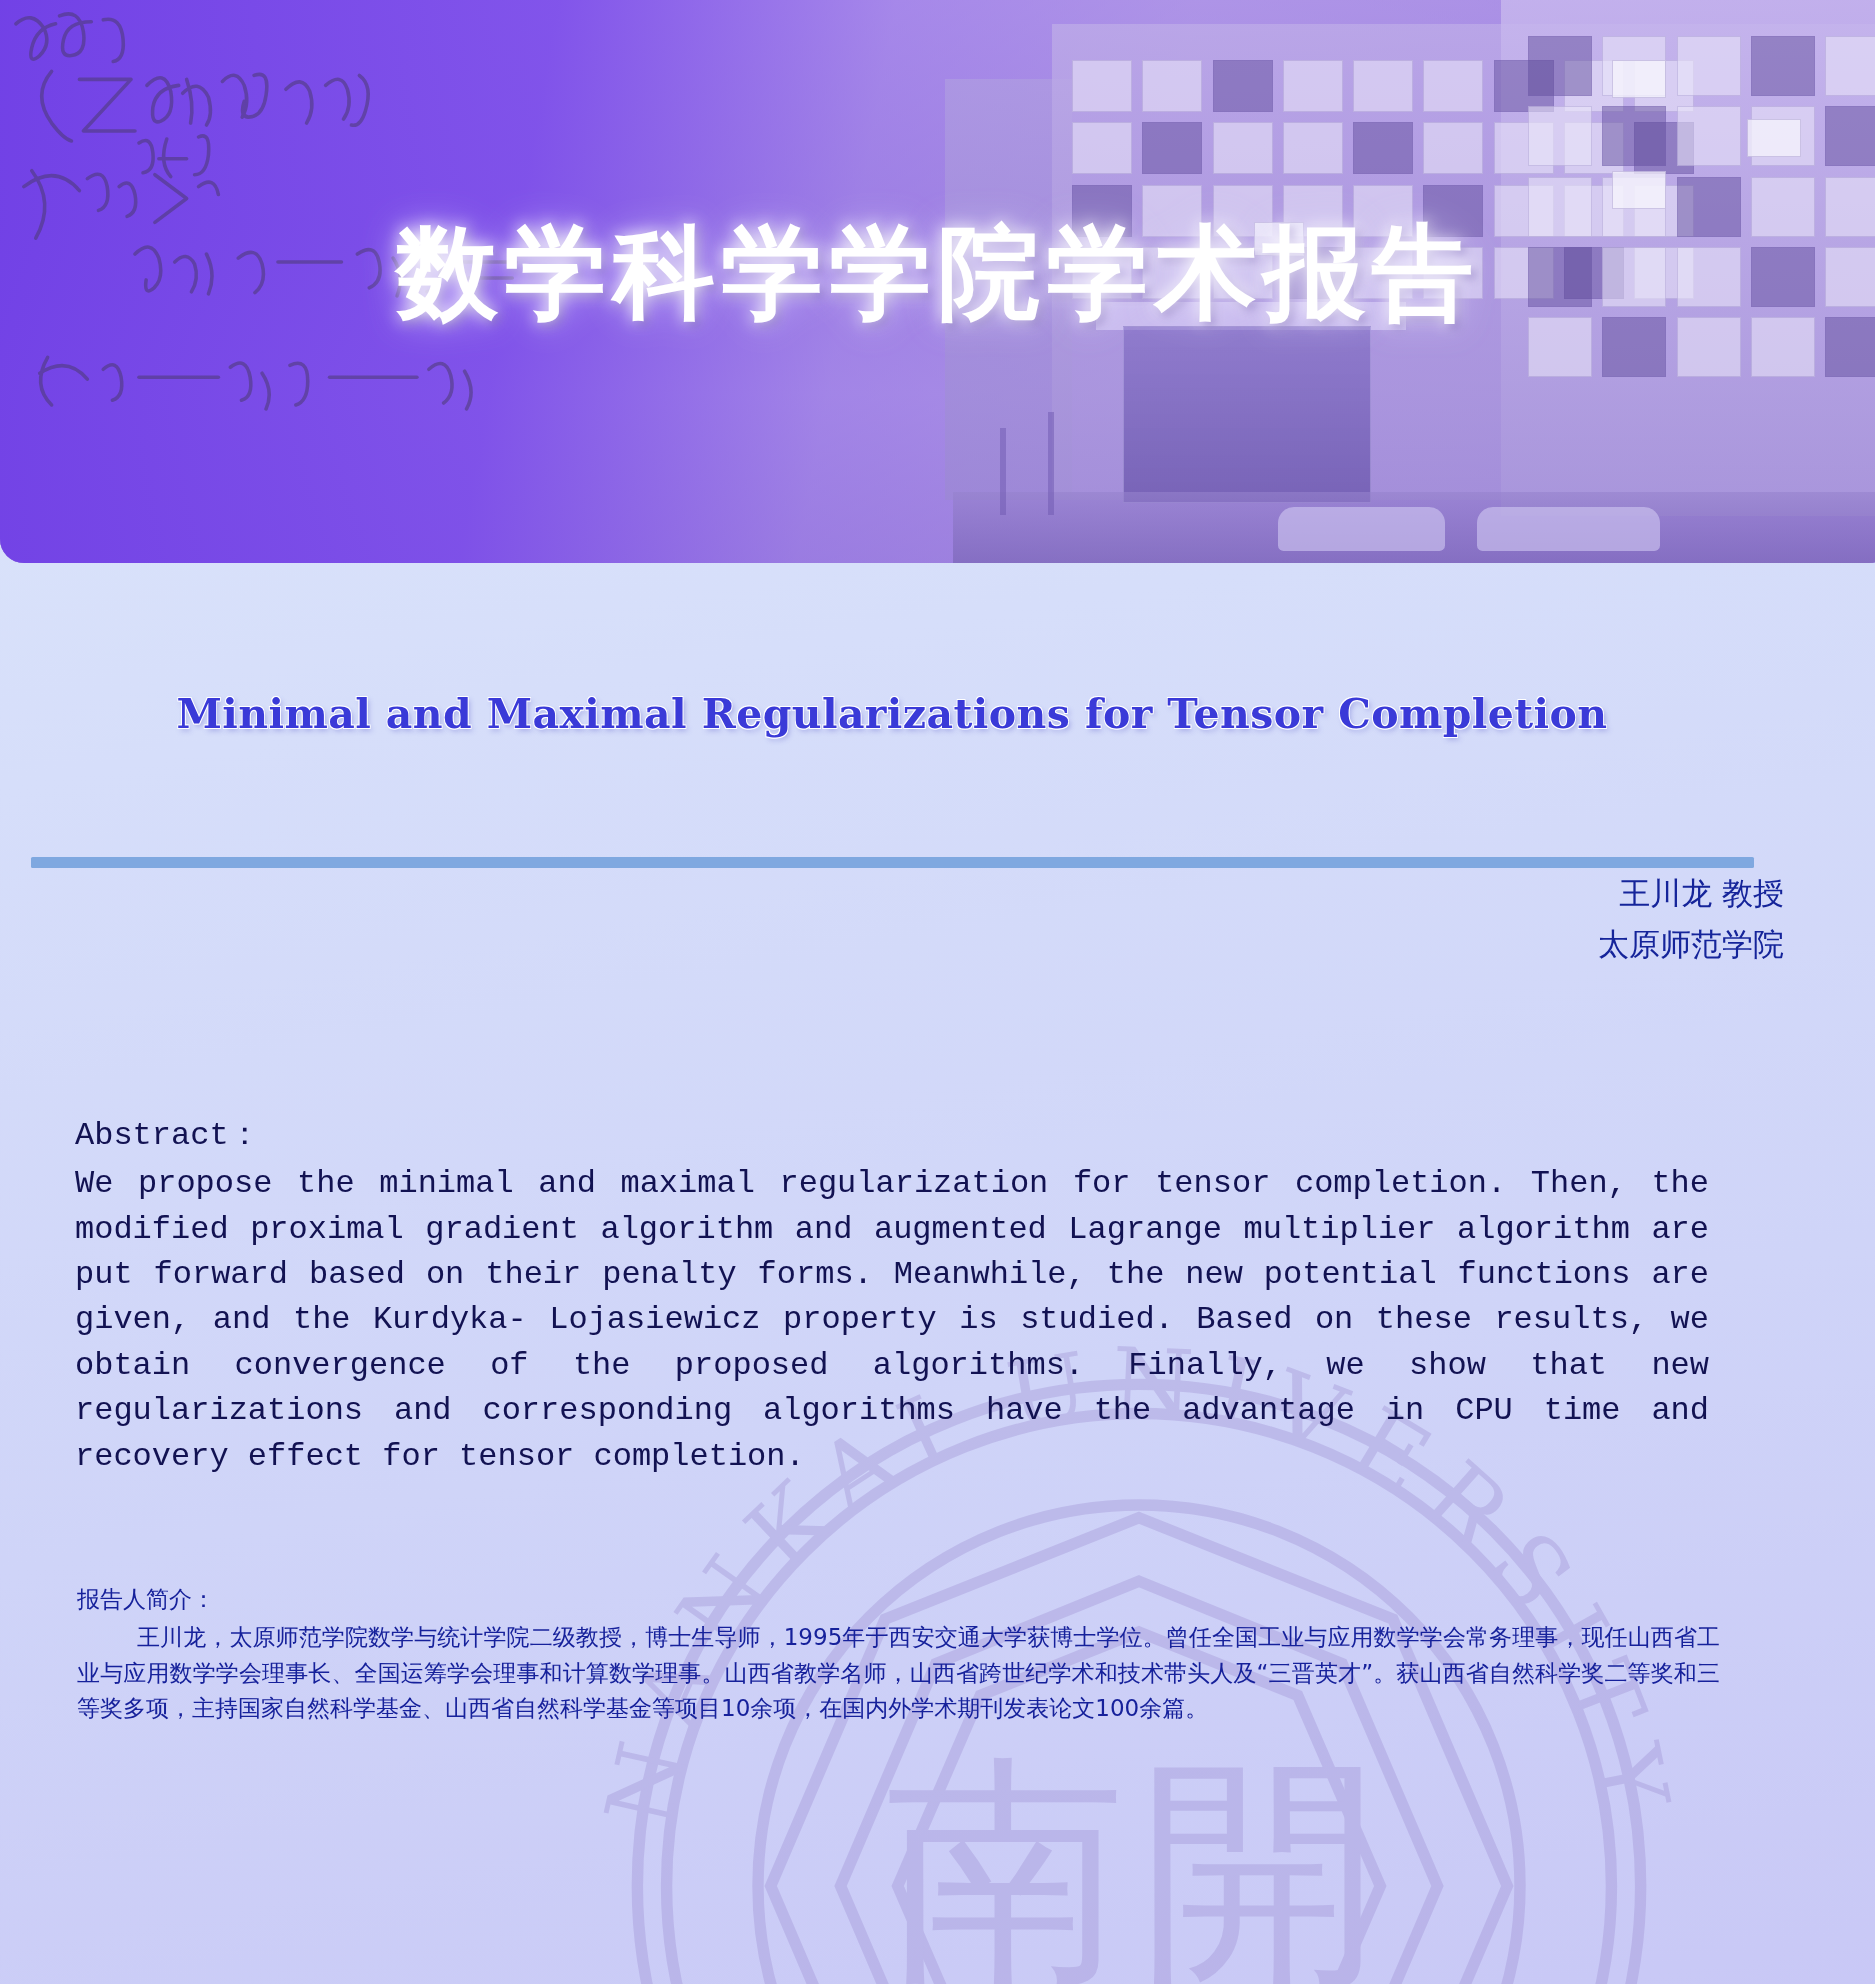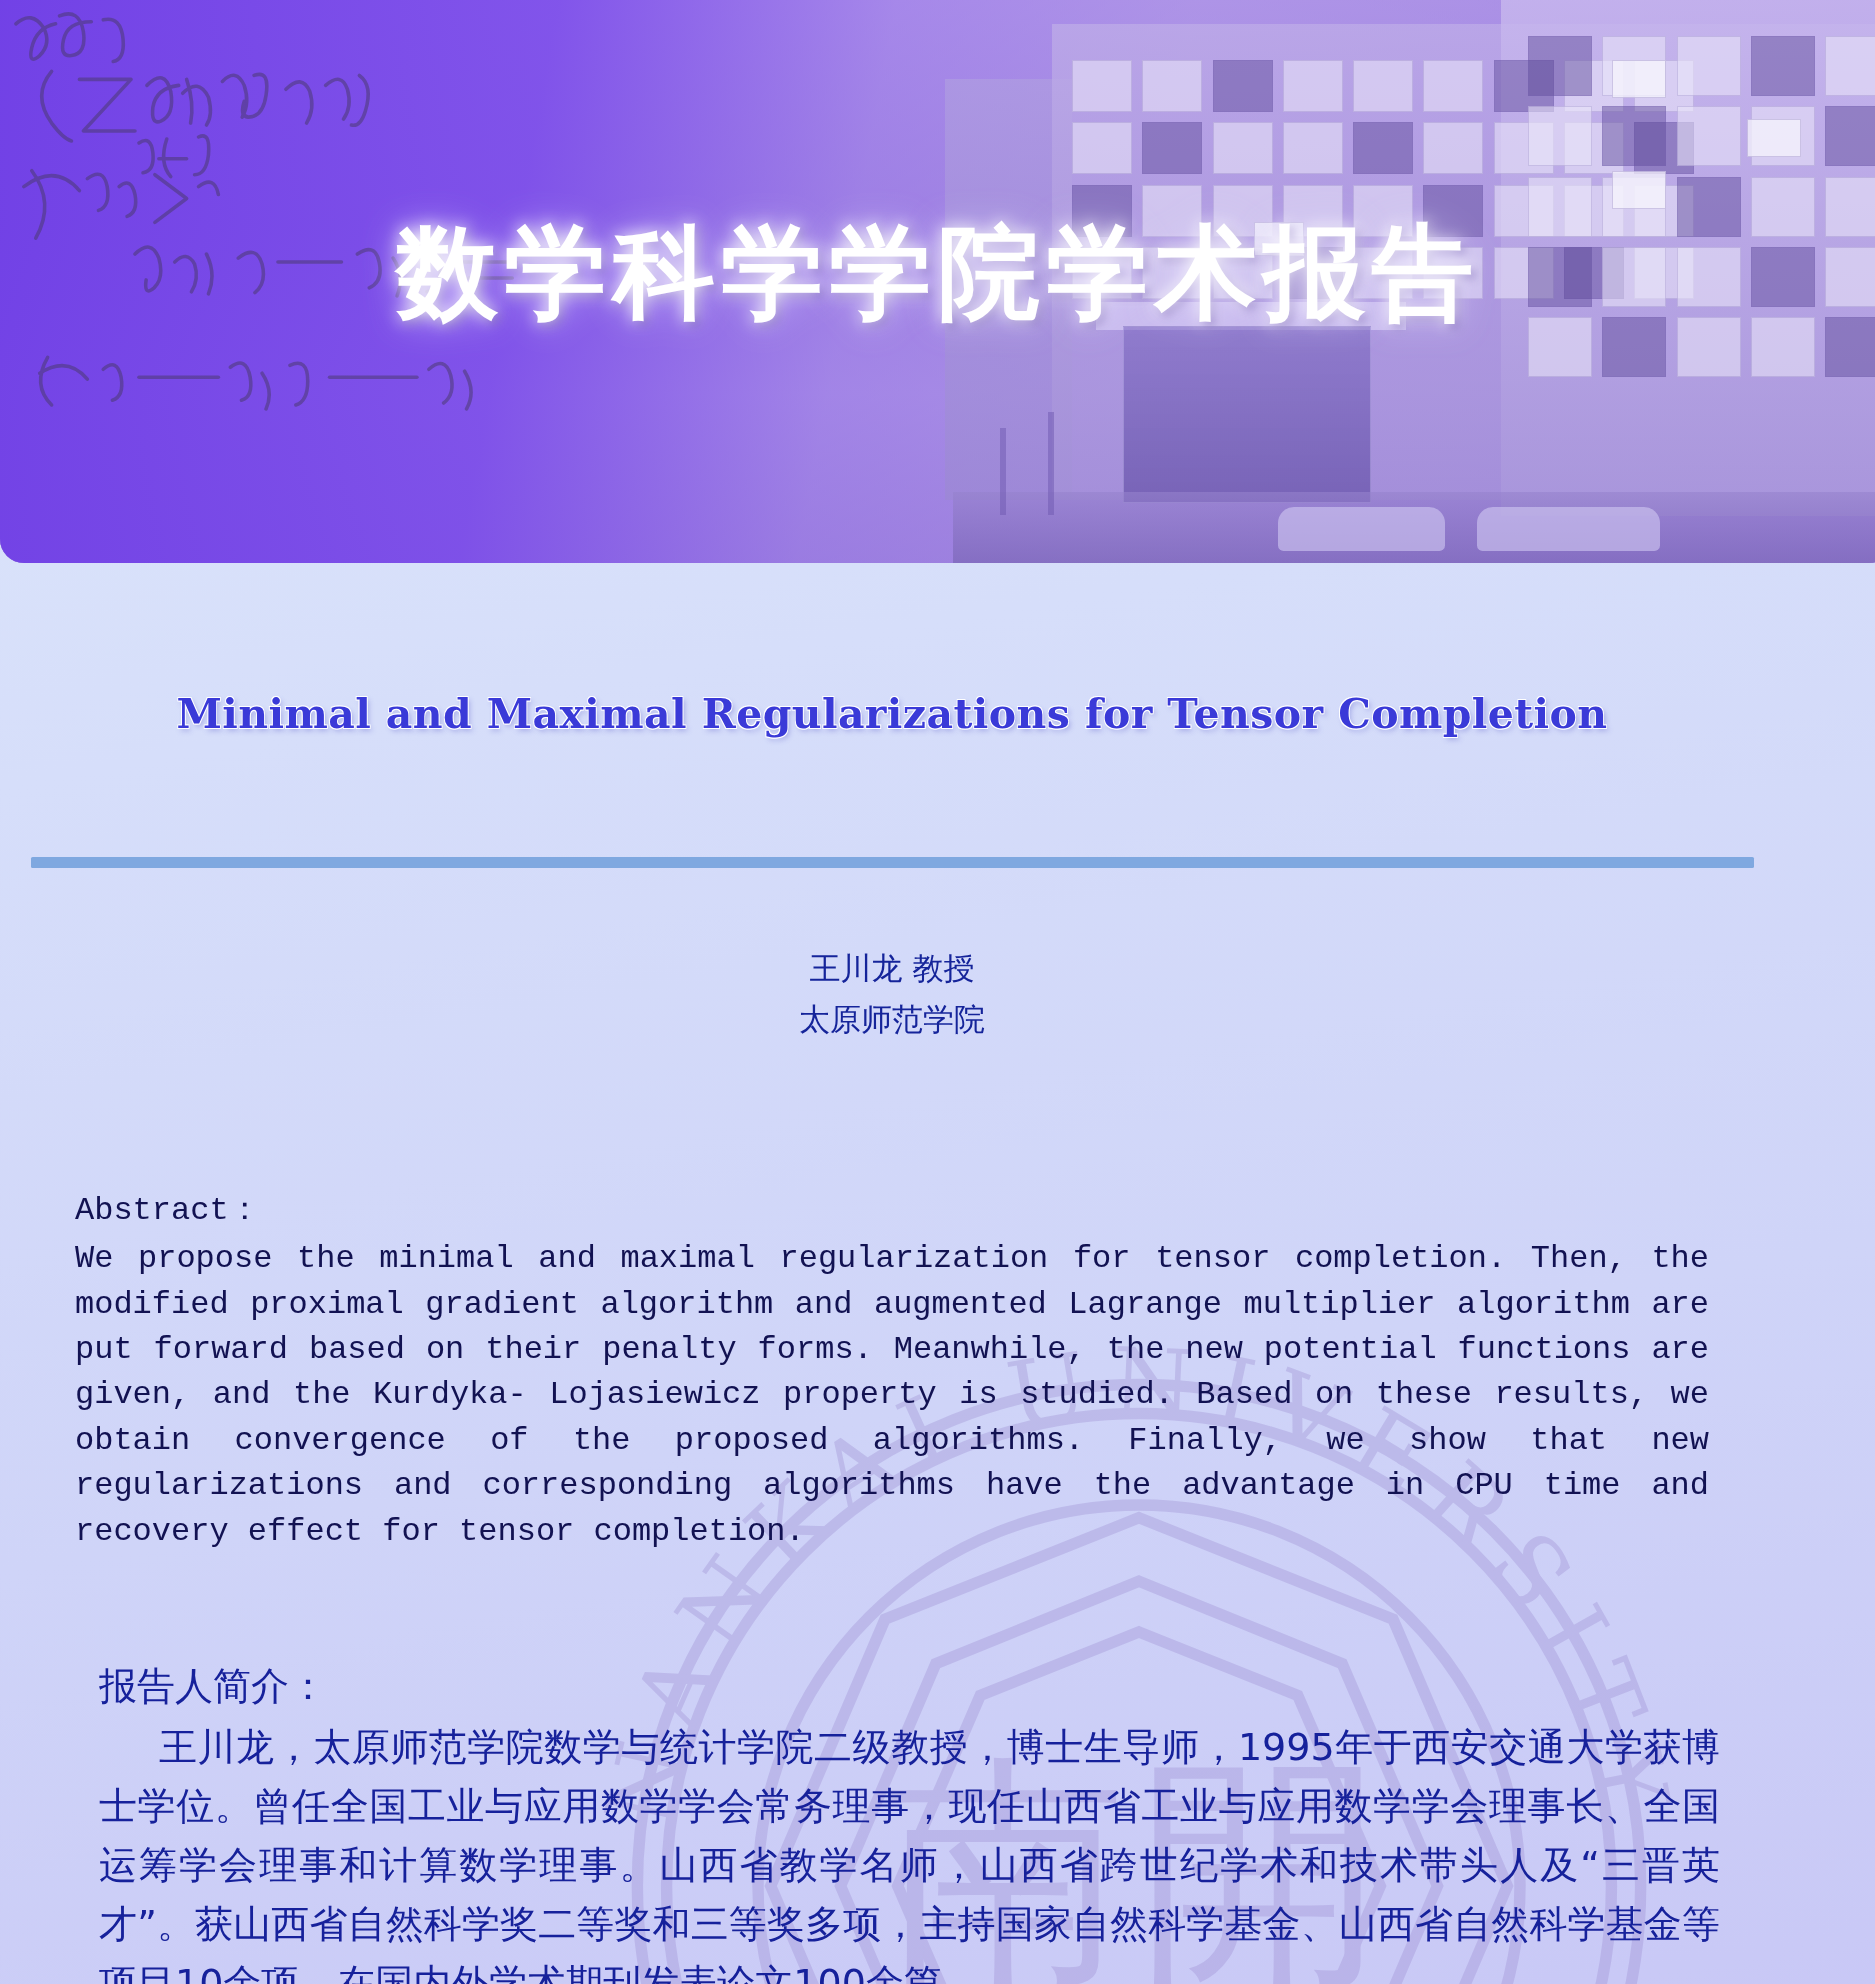--- a/index.html
+++ b/index.html
@@ -158,43 +158,42 @@
       2.4px 2.8px 4.8px rgba(90,90,200,0.35);
   }
   .divider {
     margin: 119px auto 0 auto;
     width: 1723px;
     height: 11px;
     background: #7fa8e0;
     border-radius: 1.6px;
   }
   .speaker {
-    margin-top: 75px;
-    text-align: center;
+    text-align: right;
     font-family: "DejaVu Sans", sans-serif;
     font-size: 31px;
     color: #15249a;
     line-height: 1.65;
   }
   .speaker .affil { display: block; }
 
   .abstract-block {
     margin: 143px 75px 0 75px;
     font-family: Liberation Mono, monospace;
     font-size: 32px;
     line-height: 1.42;
     color: #121252;
     text-align: justify;
   }
   .abstract-label { margin-bottom: 2.4px; }
 
   .bio-block {
-    margin: 103px 64px 0 99px;
+    margin: 103px 64px 0 77px;
     font-family: "DejaVu Sans", sans-serif;
-    font-size: 38px;
+    font-size: 23px;
     line-height: 1.55;
     color: #16219b;
   }
   .bio-label { margin-bottom: 2.4px; }
   .bio-body { text-indent: 60px; text-align: justify; }
 </style>
 </head>
 <body>
 
 <div class="banner">

